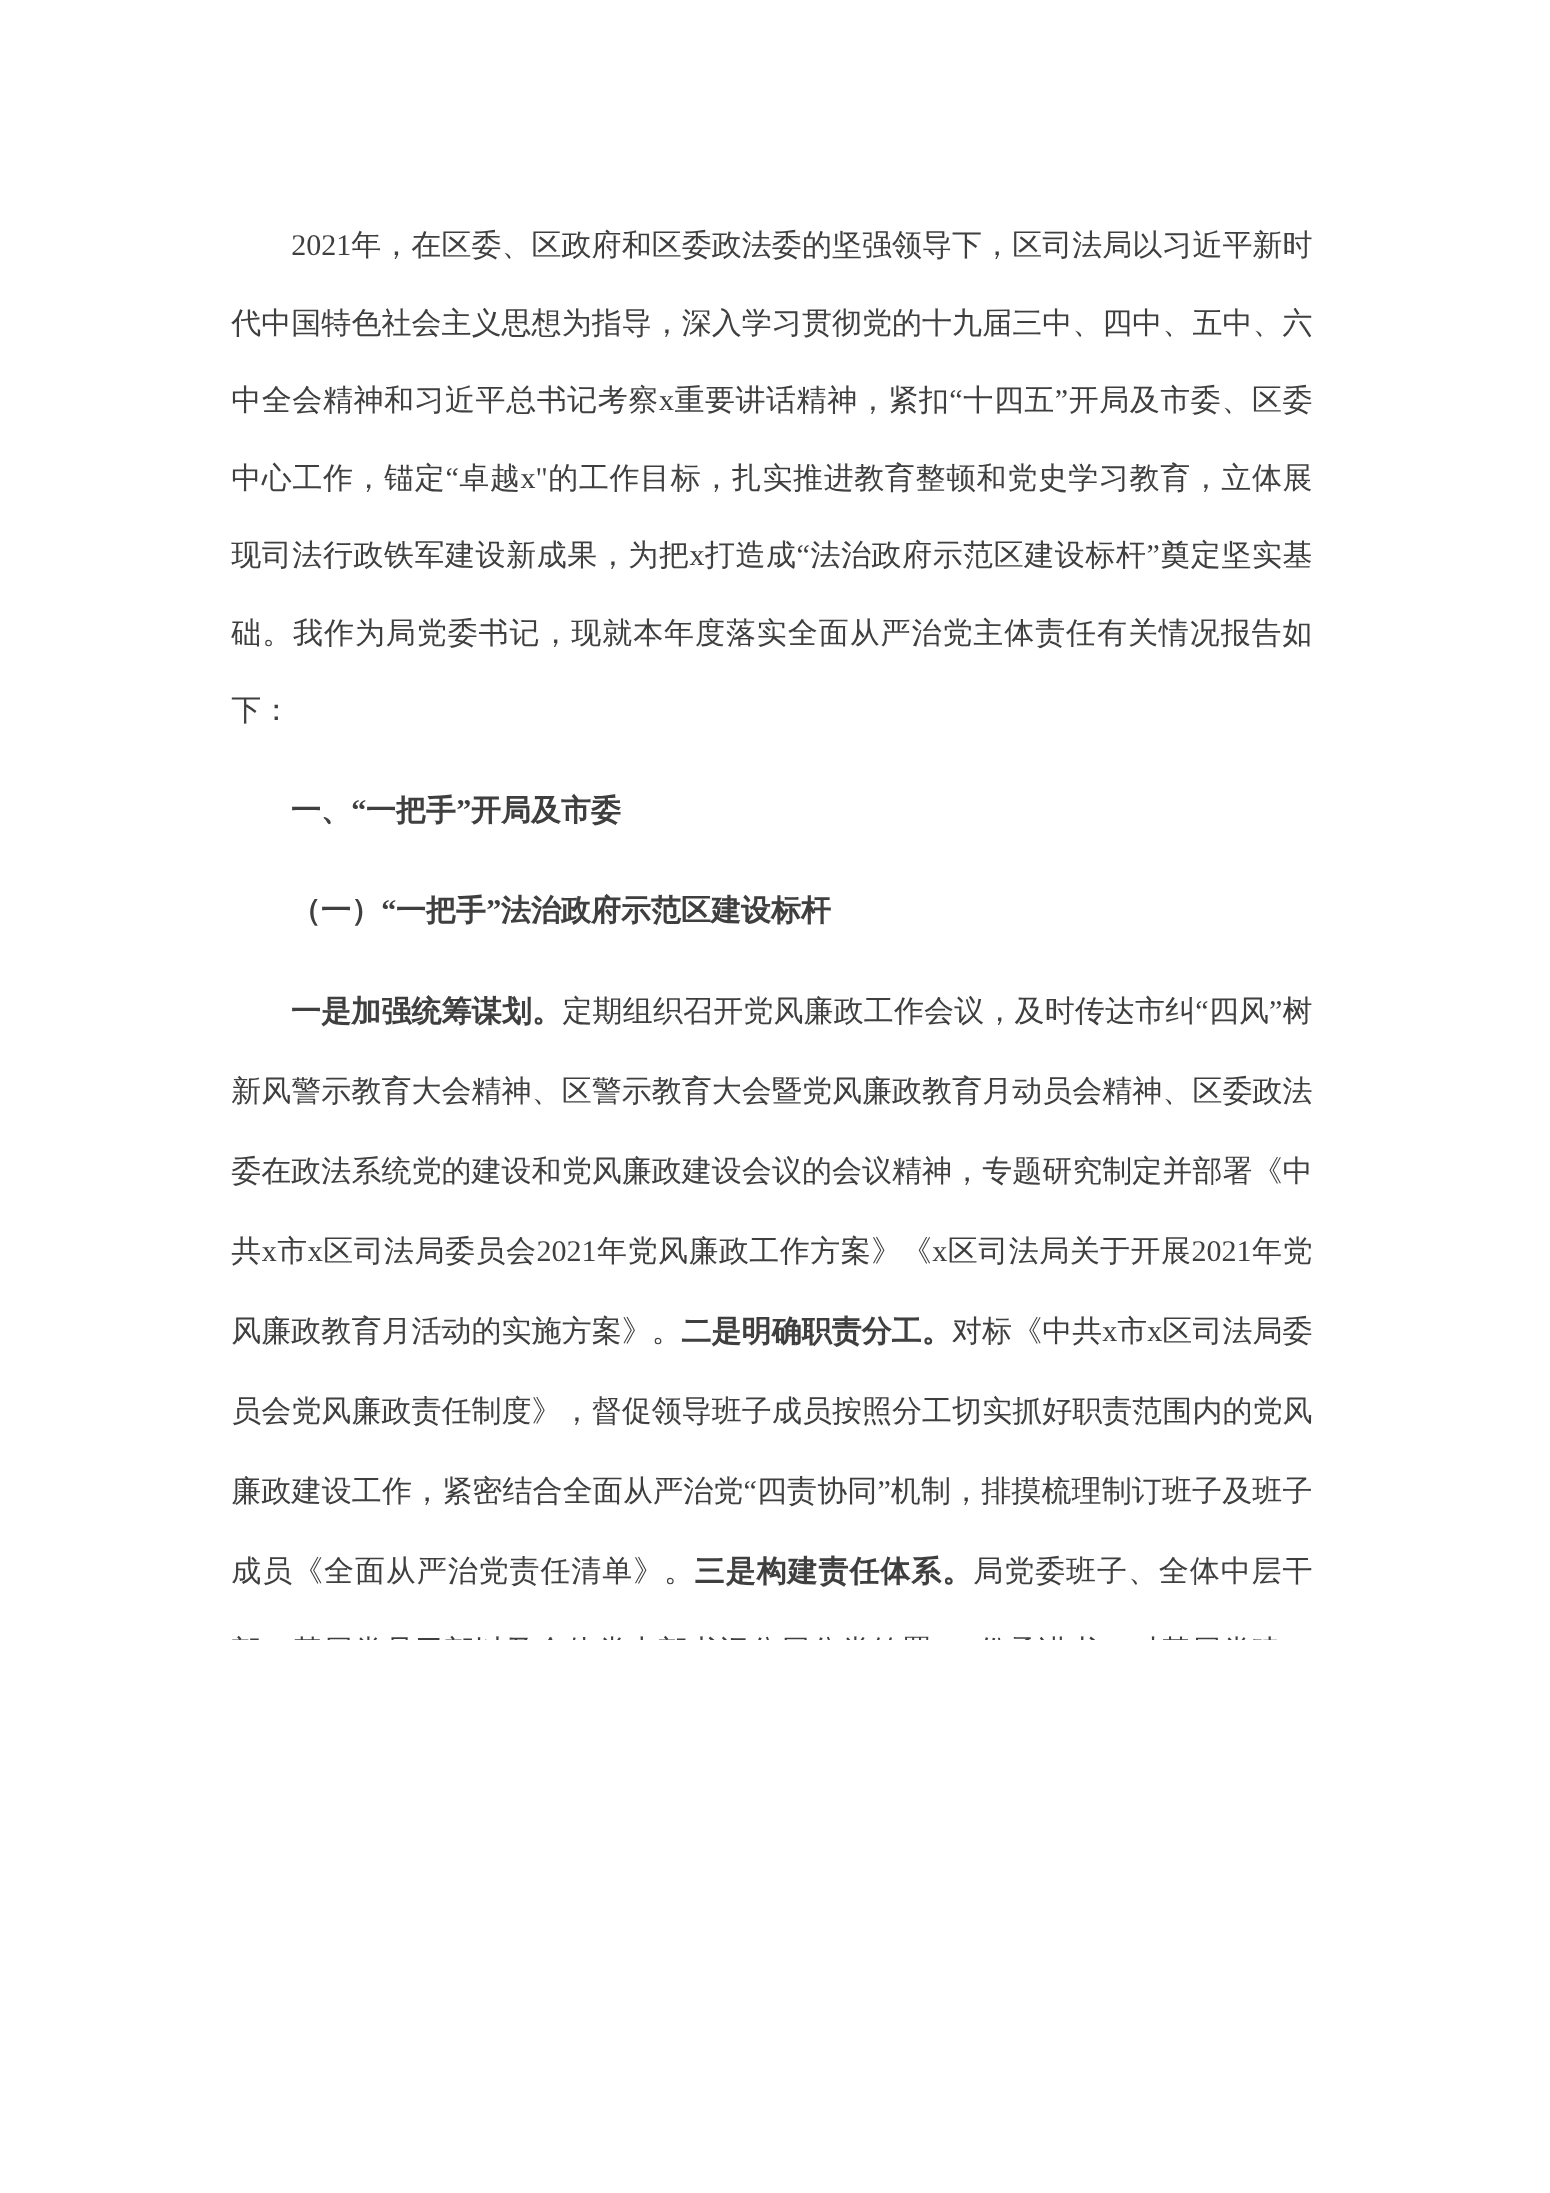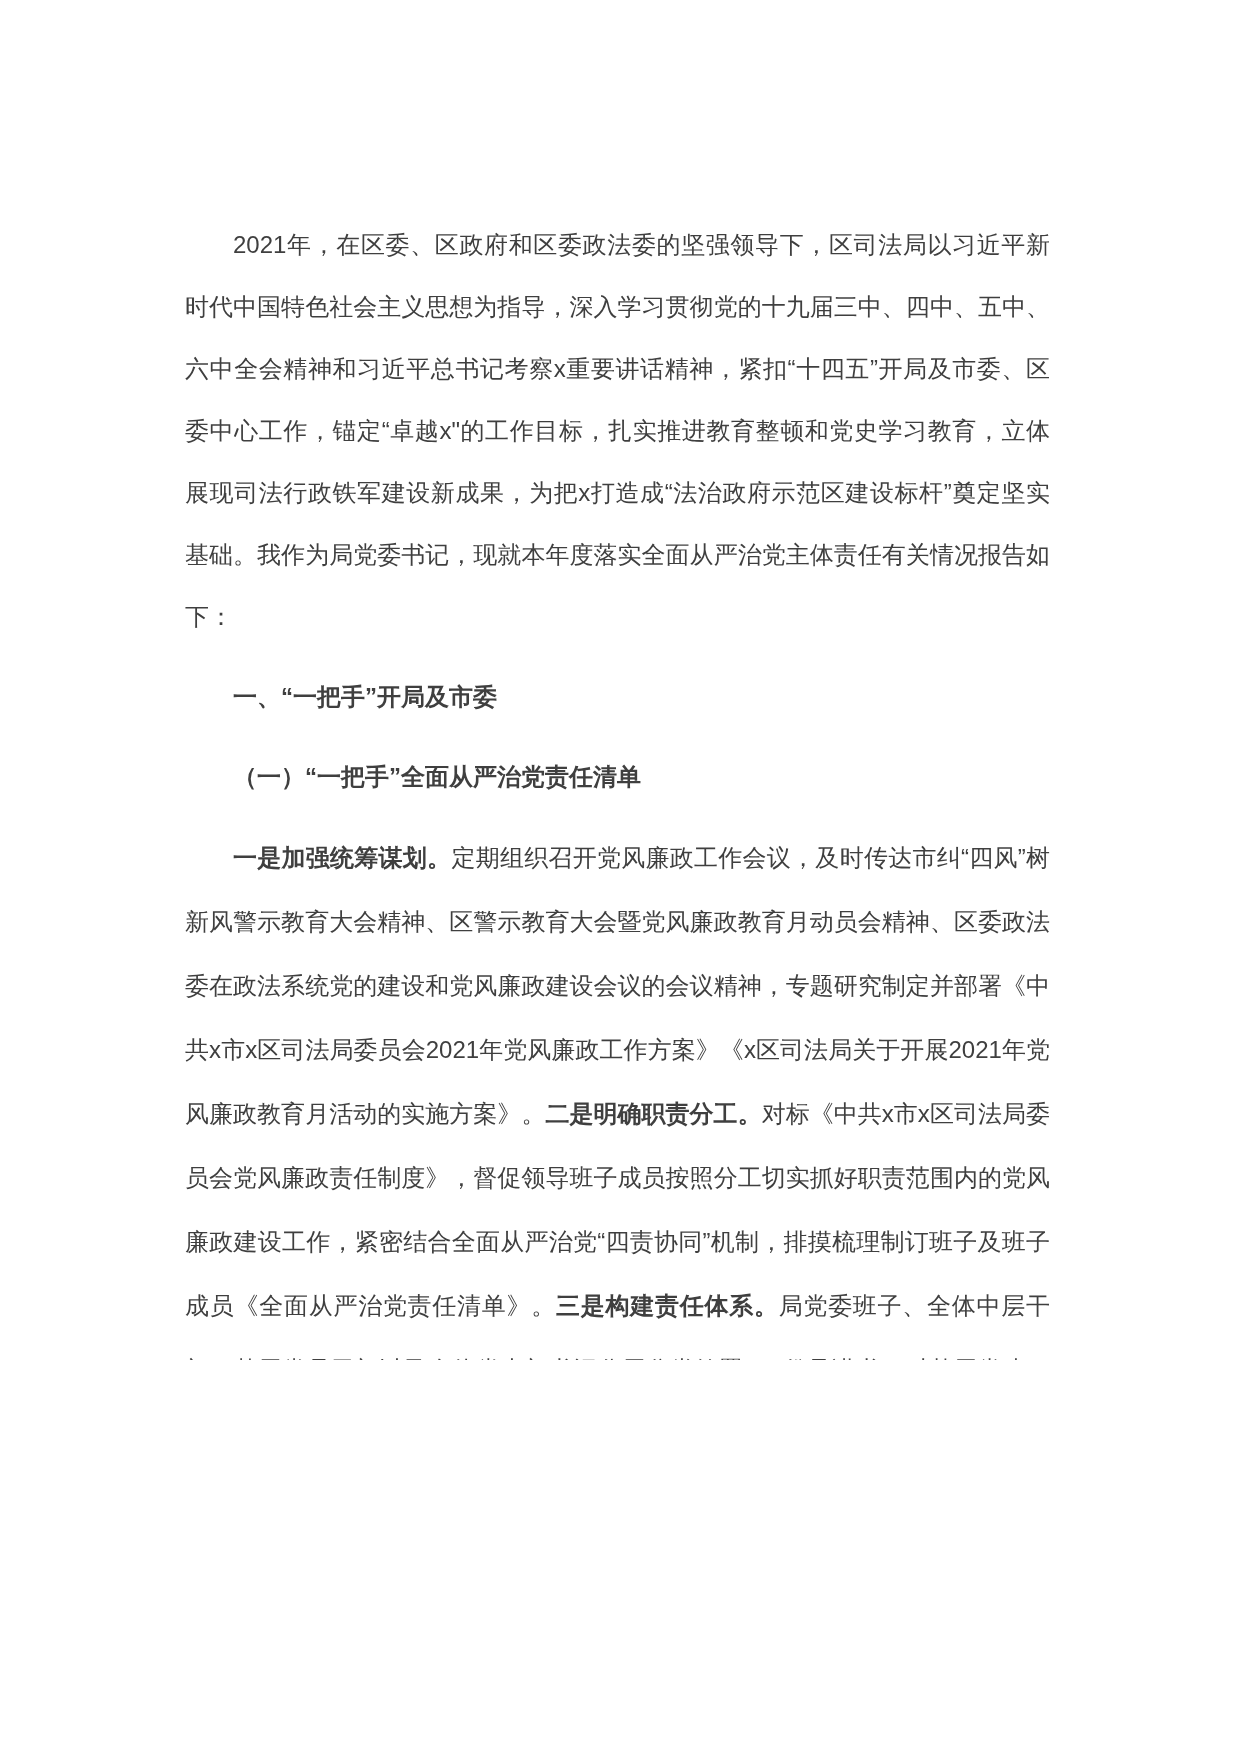--- a/index.html
+++ b/index.html
@@ -6,22 +6,21 @@
     margin: 0;
     padding: 0;
     background: #ffffff;
   }
   .page {
     position: relative;
     width: 1240px;
     height: 1312px;
     background: #ffffff;
     overflow: hidden;
-    font-family: Liberation Sans, sans-serif;
-    margin-top: 48px;
+    font-family: Liberation Serif, serif;
   }
   .doc {
     box-sizing: border-box;
     padding: 166px 190px 0 185px;
     color: #3f3f3f;
   }
   .doc p {
     margin: 0 0 18px 0;
     font-size: 24px;
     line-height: 62px;
@@ -48,19 +47,19 @@
 </head>
 <body>
 
 <div class="page">
   <div class="doc">
 
     <p>2021年，在区委、区政府和区委政法委的坚强领导下，区司法局以习近平新时代中国特色社会主义思想为指导，深入学习贯彻党的十九届三中、四中、五中、六中全会精神和习近平总书记考察x重要讲话精神，紧扣“十四五”开局及市委、区委中心工作，锚定“卓越x"的工作目标，扎实推进教育整顿和党史学习教育，立体展现司法行政铁军建设新成果，为把x打造成“法治政府示范区建设标杆”奠定坚实基础。我作为局党委书记，现就本年度落实全面从严治党主体责任有关情况报告如下：</p>
 
     <p class="h1">一、“一把手”开局及市委</p>
 
-    <p class="h2">（一）“一把手”全面从严治党责任清单</p>
+    <p class="h2">（一）“一把手”法治政府示范区建设标杆</p>
 
 
     <p class="para-body"><span class="bold-run">一是加强统筹谋划。</span><span>定期组织召开党风廉政工作会议，及时传达市纠“四风”树新风警示教育大会精神、区警示教育大会暨党风廉政教育月动员会精神、区委政法委在政法系统党的建设和党风廉政建设会议的会议精神，专题研究制定并部署《中共x市x区司法局委员会2021年党风廉政工作方案》《x区司法局关于开展2021年党风廉政教育月活动的实施方案》。</span><span class="bold-run">二是明确职责分工。</span><span>对标《中共x市x区司法局委员会党风廉政责任制度》，督促领导班子成员按照分工切实抓好职责范围内的党风廉政建设工作，紧密结合全面从严治党“四责协同”机制，排摸梳理制订班子及班子成员《全面从严治党责任清单》。</span><span class="bold-run">三是构建责任体系。</span><span>局党委班子、全体中层干部、基层党员干部以及全体党支部书记分层分类签署150份承诺书，对基层党建、从严治党、党风廉政、意识形态等相关工作作出承诺，层层落实党风廉政建设工作职责和反腐败工作长效机制。</span></p>
 
   </div>
 </div>
 
 </body></html>

